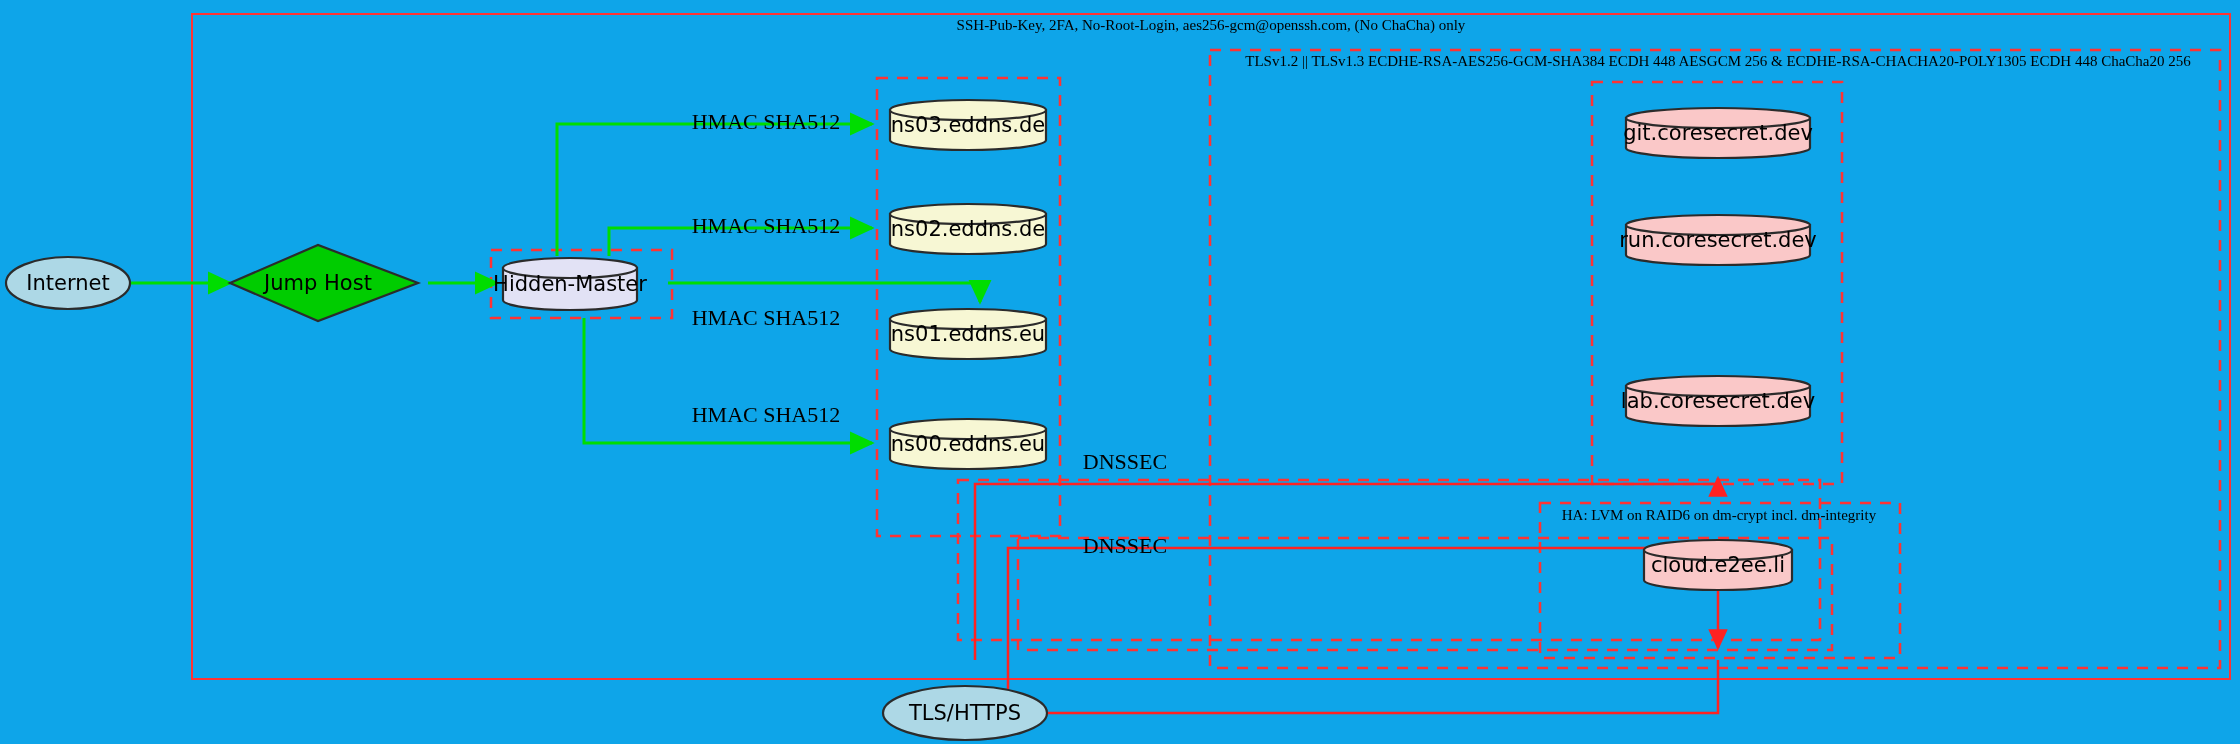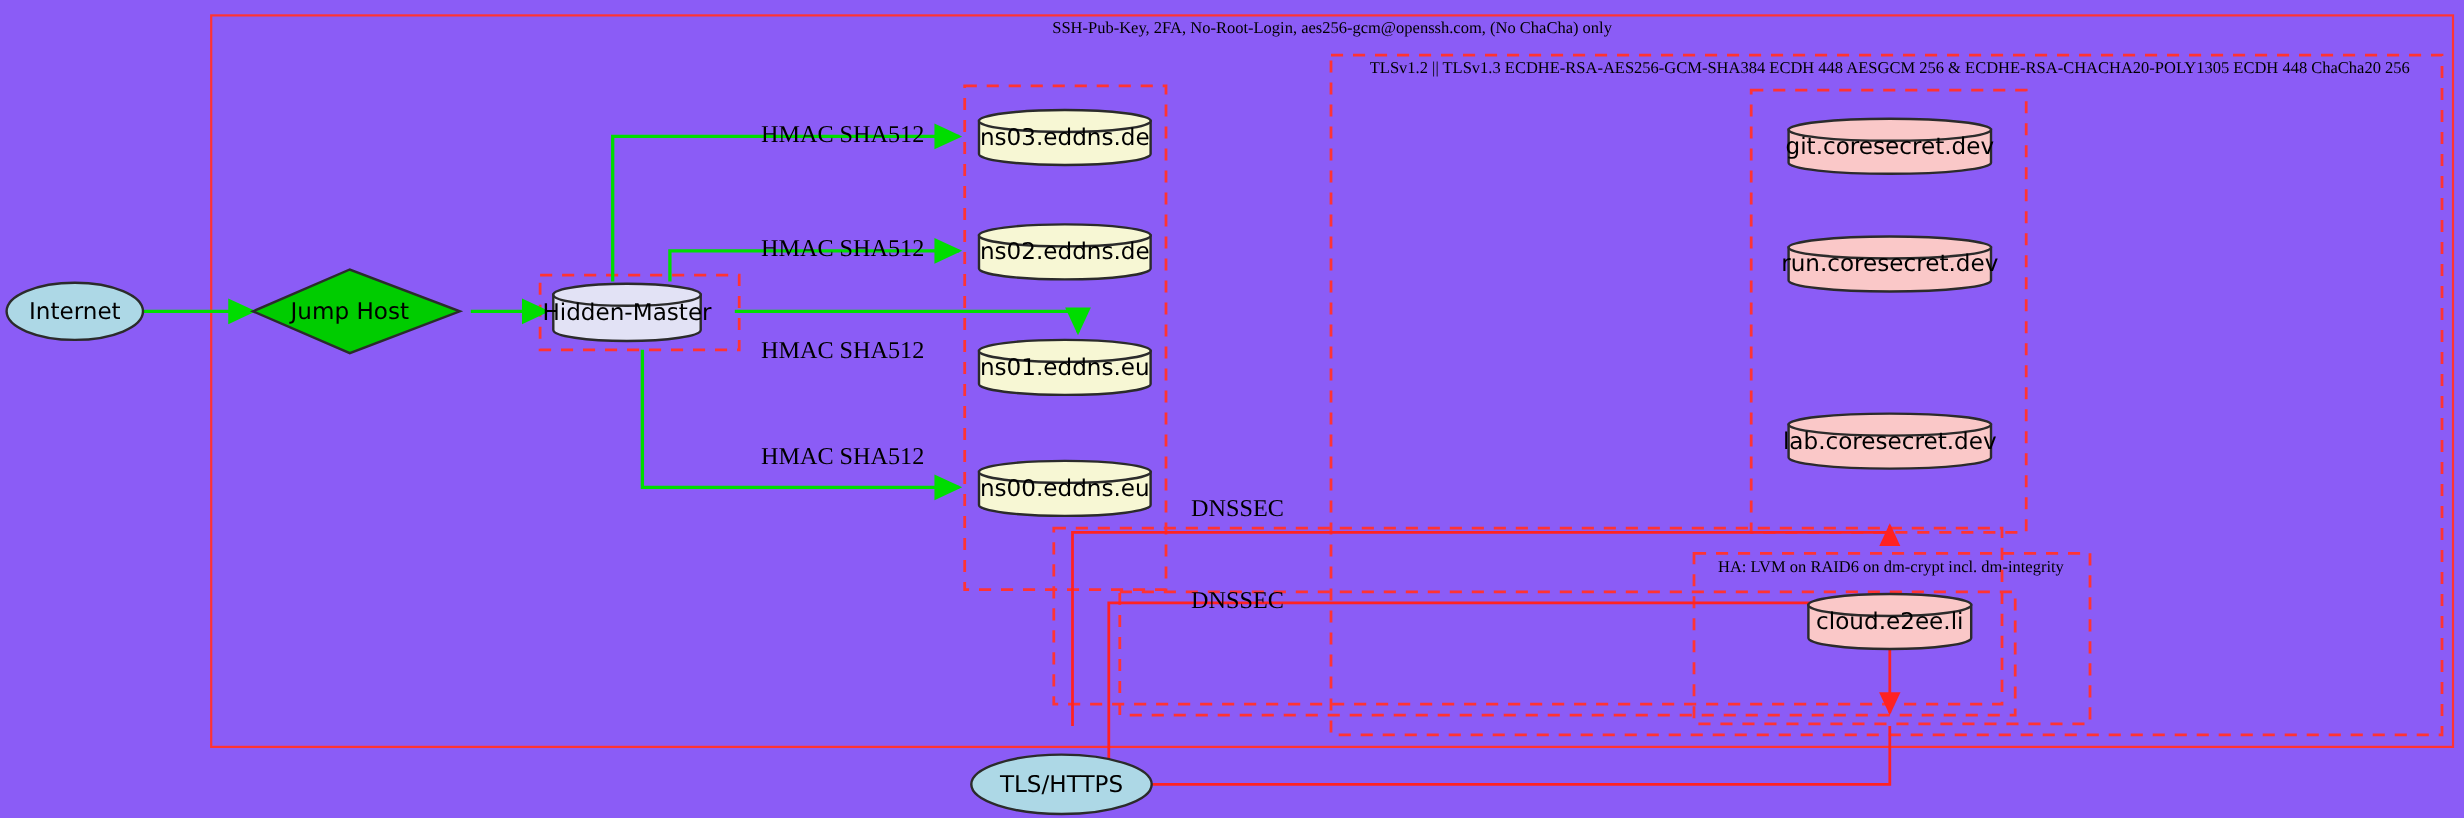--- a/index.html
+++ b/index.html
@@ -7,21 +7,21 @@
     padding: 0;
     background: #ffffff;
   }
   body {
     font-family: "Liberation Sans", sans-serif;
   }
   #stage {
     position: relative;
     width: 2240px;
     height: 744px;
-    background: #8b5cf6;
+    background: #0ea5e9;
     overflow: hidden;
   }
   svg.diagram {
     position: absolute;
     left: 0;
     top: 0;
     width: 2240px;
     height: 744px;
   }
   .node-label {

